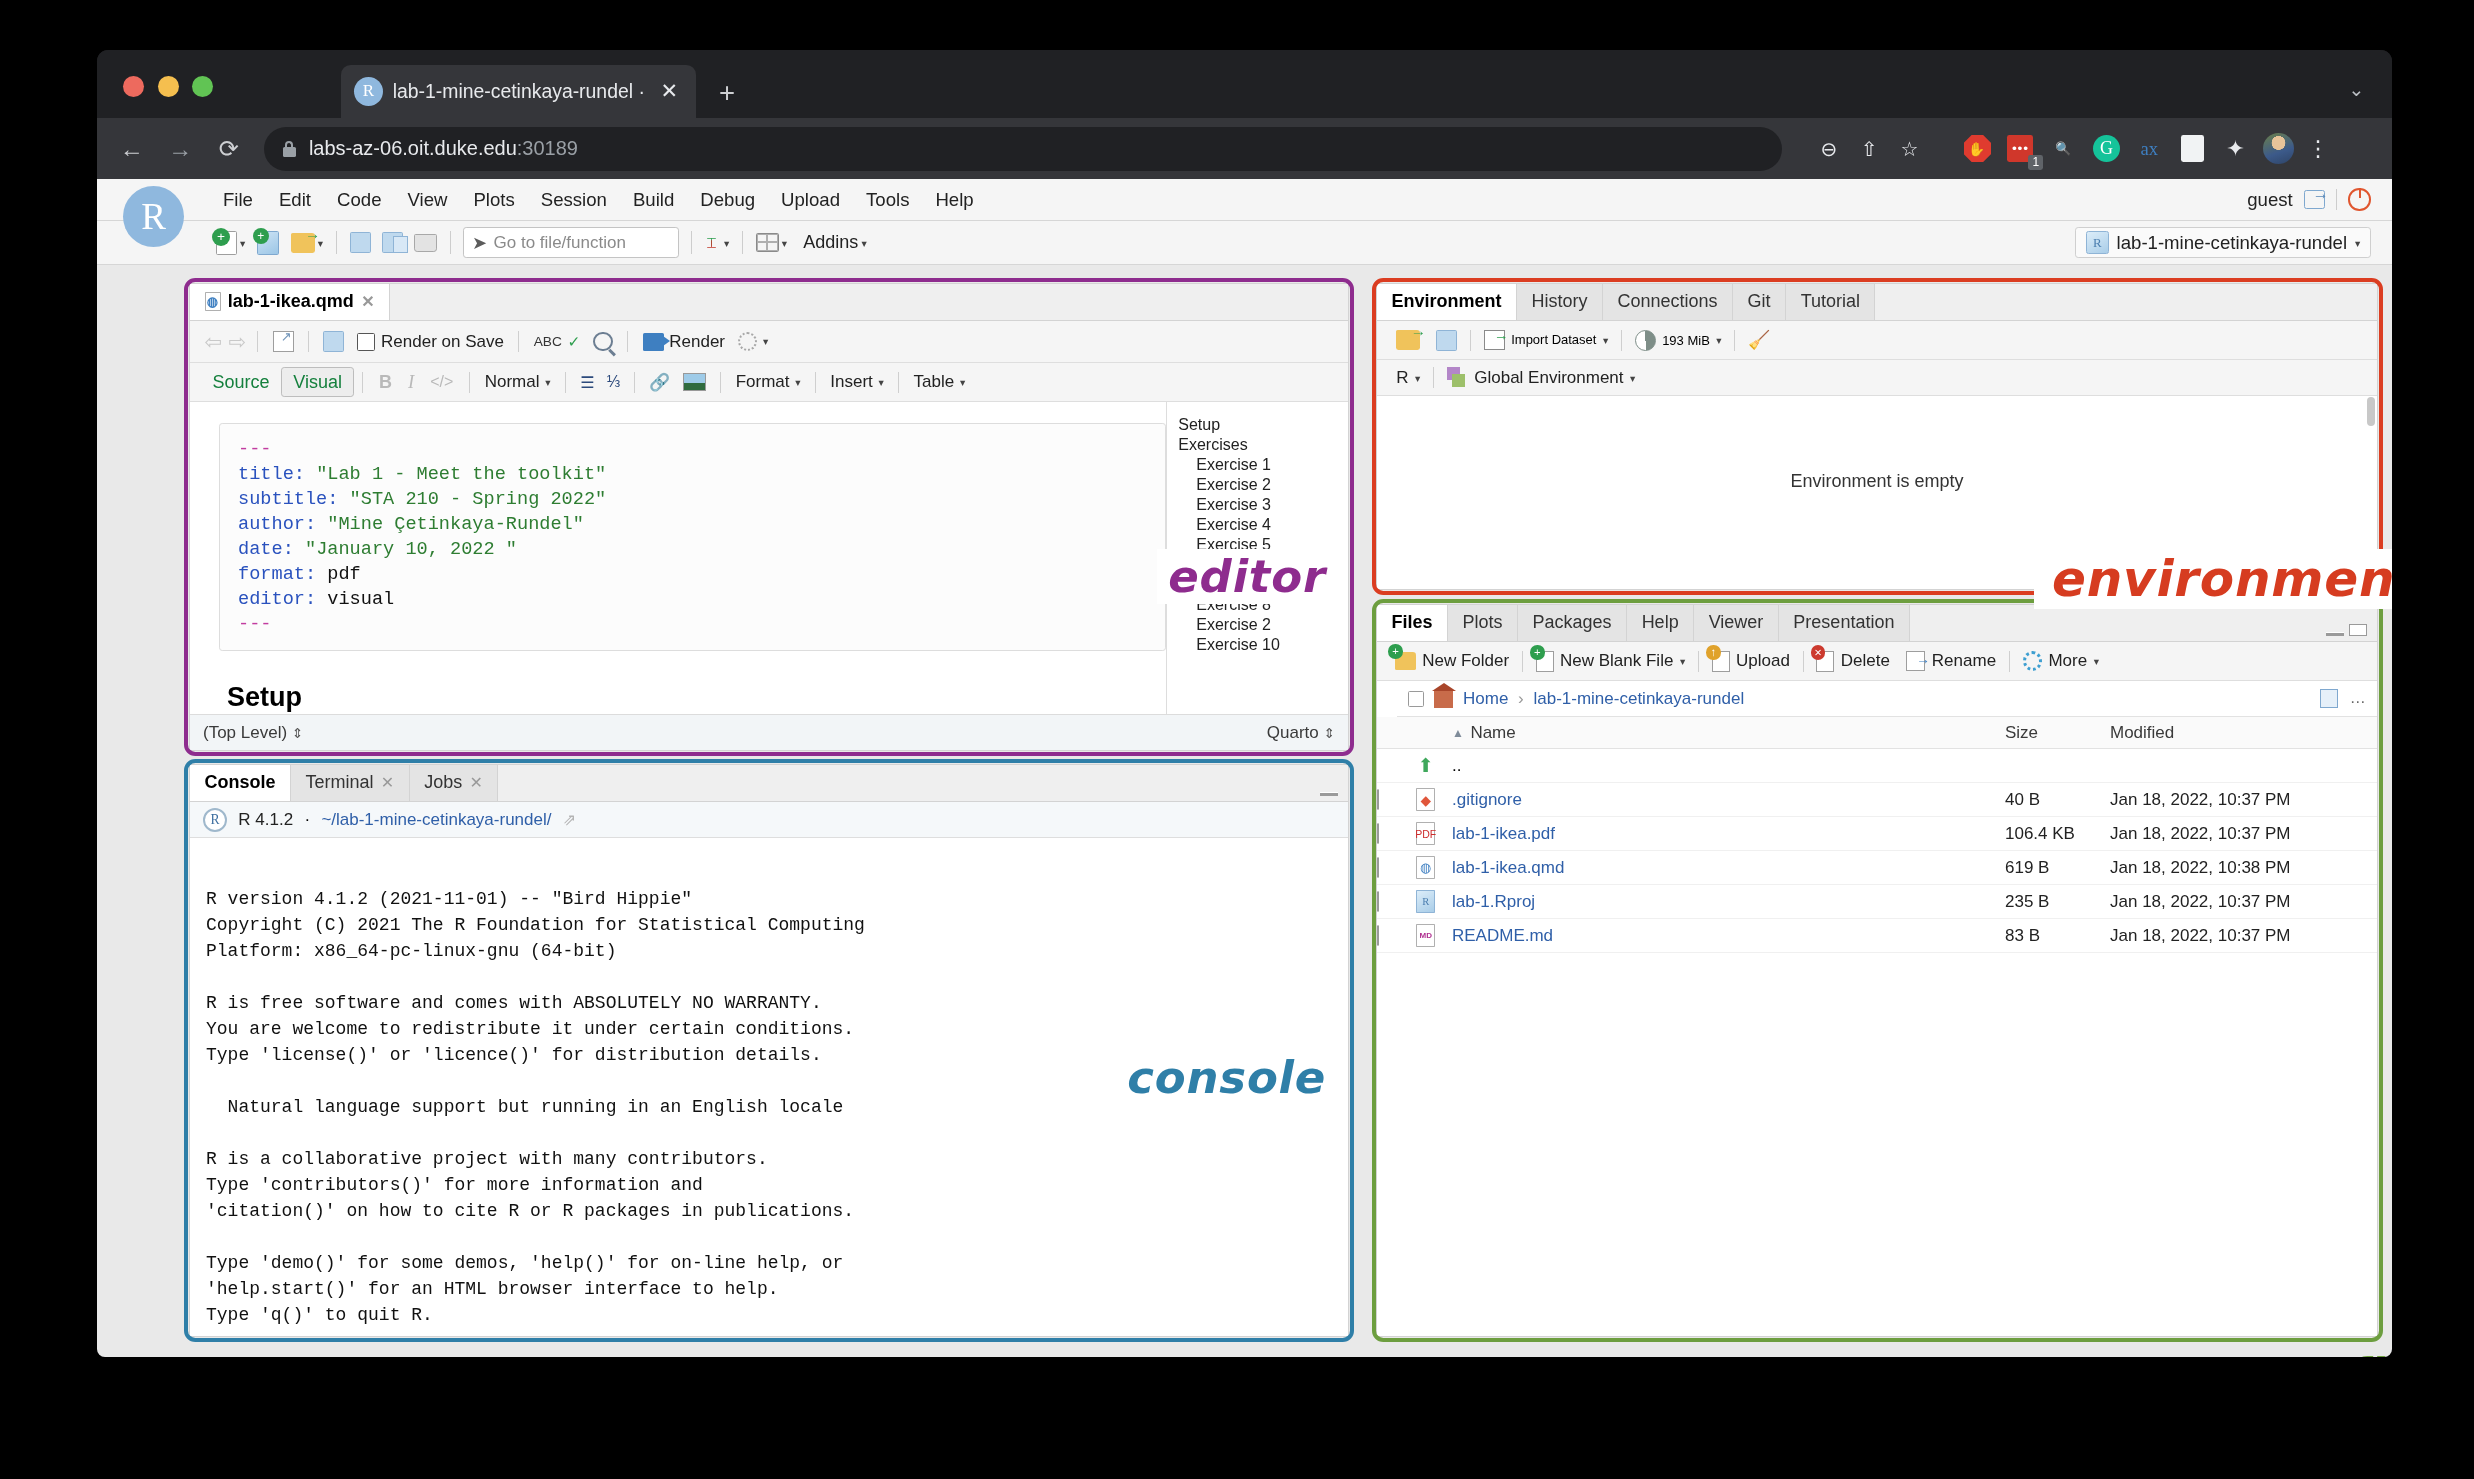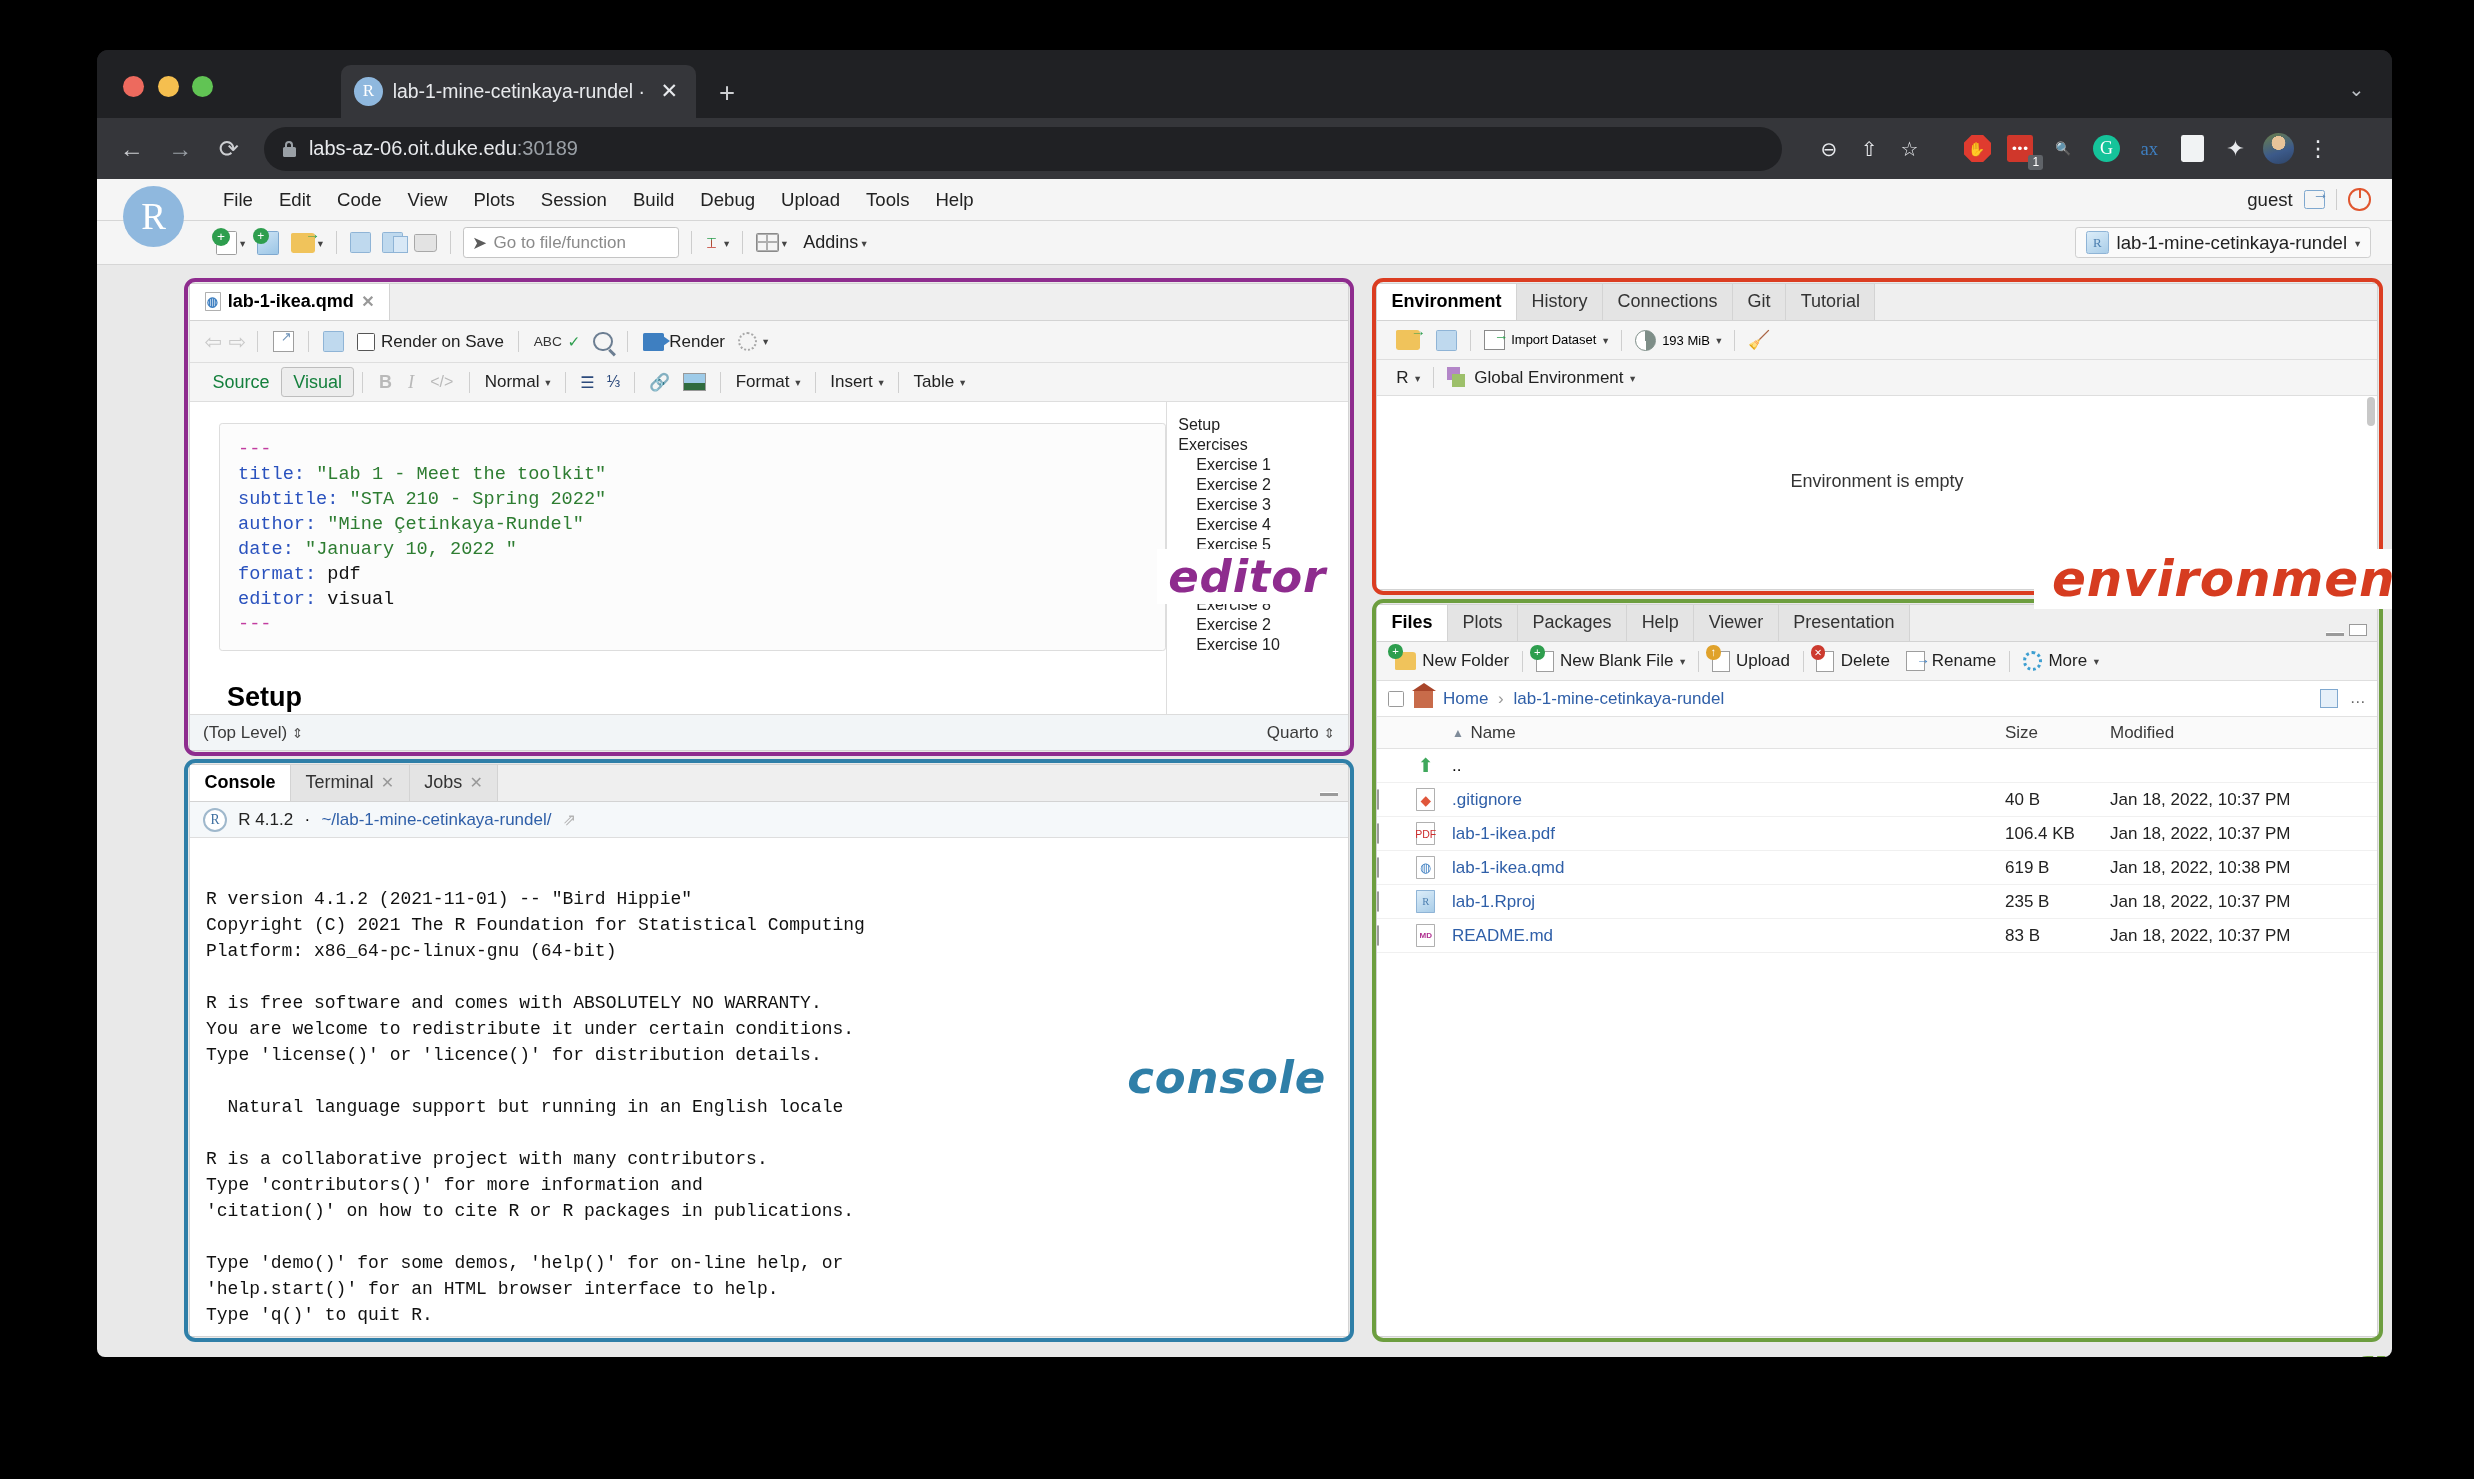--- a/index.html
+++ b/index.html
@@ -306,21 +306,21 @@
   .i-upload{width:18px;height:21px;background:#fff;border:1.2px solid #9E9E9E;position:relative;}
   .i-upload:after{content:"↑";position:absolute;left:-6.5px;top:-6.5px;width:14.5px;height:14.5px;border-radius:50%;background:#E0A22B;color:#fff;font-size:11.3px;display:flex;align-items:center;justify-content:center;}
   .i-delete{width:18px;height:21px;background:#fff;border:1.2px solid #9E9E9E;position:relative;}
   .i-delete:after{content:"✕";position:absolute;left:-6.5px;top:-6.5px;width:14.5px;height:14.5px;border-radius:50%;background:#CC3A2E;color:#fff;font-size:9.7px;display:flex;align-items:center;justify-content:center;}
   .i-rename{width:19.4px;height:19.4px;background:#fff;border:1.2px solid #9E9E9E;position:relative;}
   .i-rename:after{content:"→";position:absolute;right:-5.7px;top:0;color:#3E7FC1;font-size:13.7px;}
   .i-gear{width:19.4px;height:19.4px;border:3.2px dotted #3E9FD1;border-radius:50%;}
 
   .files-pathbar {
     height:36px; background:#fff; border-bottom:0.8px solid #E2E2E2;
-    display:flex; align-items:center; gap:9.7px; padding:0 11.3px; font-size:17px;
+    display:flex; align-items:center; gap:9.7px; padding:0 11.3px; font-size:17px;margin-left:20px;
   }
   .file-ck { width:16px; height:16px; border:1.2px solid #9A9A9A; border-radius:1.6px; background:#fff; flex:none; }
   .home-icon { width:19.4px; height:18px; background:#C86B4A; position:relative; flex:none; }
   .home-icon:before{content:"";position:absolute;left:-2.4px;top:-6.5px;border-left:12px solid transparent;border-right:12px solid transparent;border-bottom:8px solid #A8452A;}
   .crumb { color:#2F5FA8; }
   .crumb-sep { color:#999; }
   .refresh-right { margin-left:auto; display:flex; align-items:center; gap:11.3px; }
   .icon-blue-sq{width:18px;height:19.4px;border:1.2px solid #7FA8CF;background:#E6F0F9;}
   .dots3{color:#666;font-size:16px;}
 

